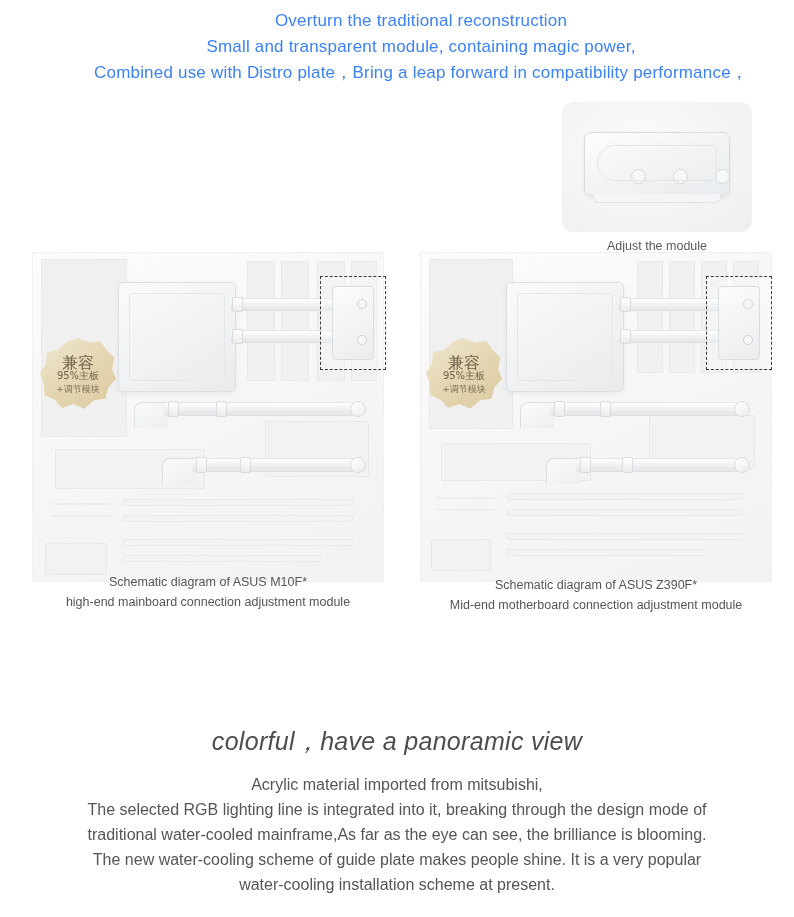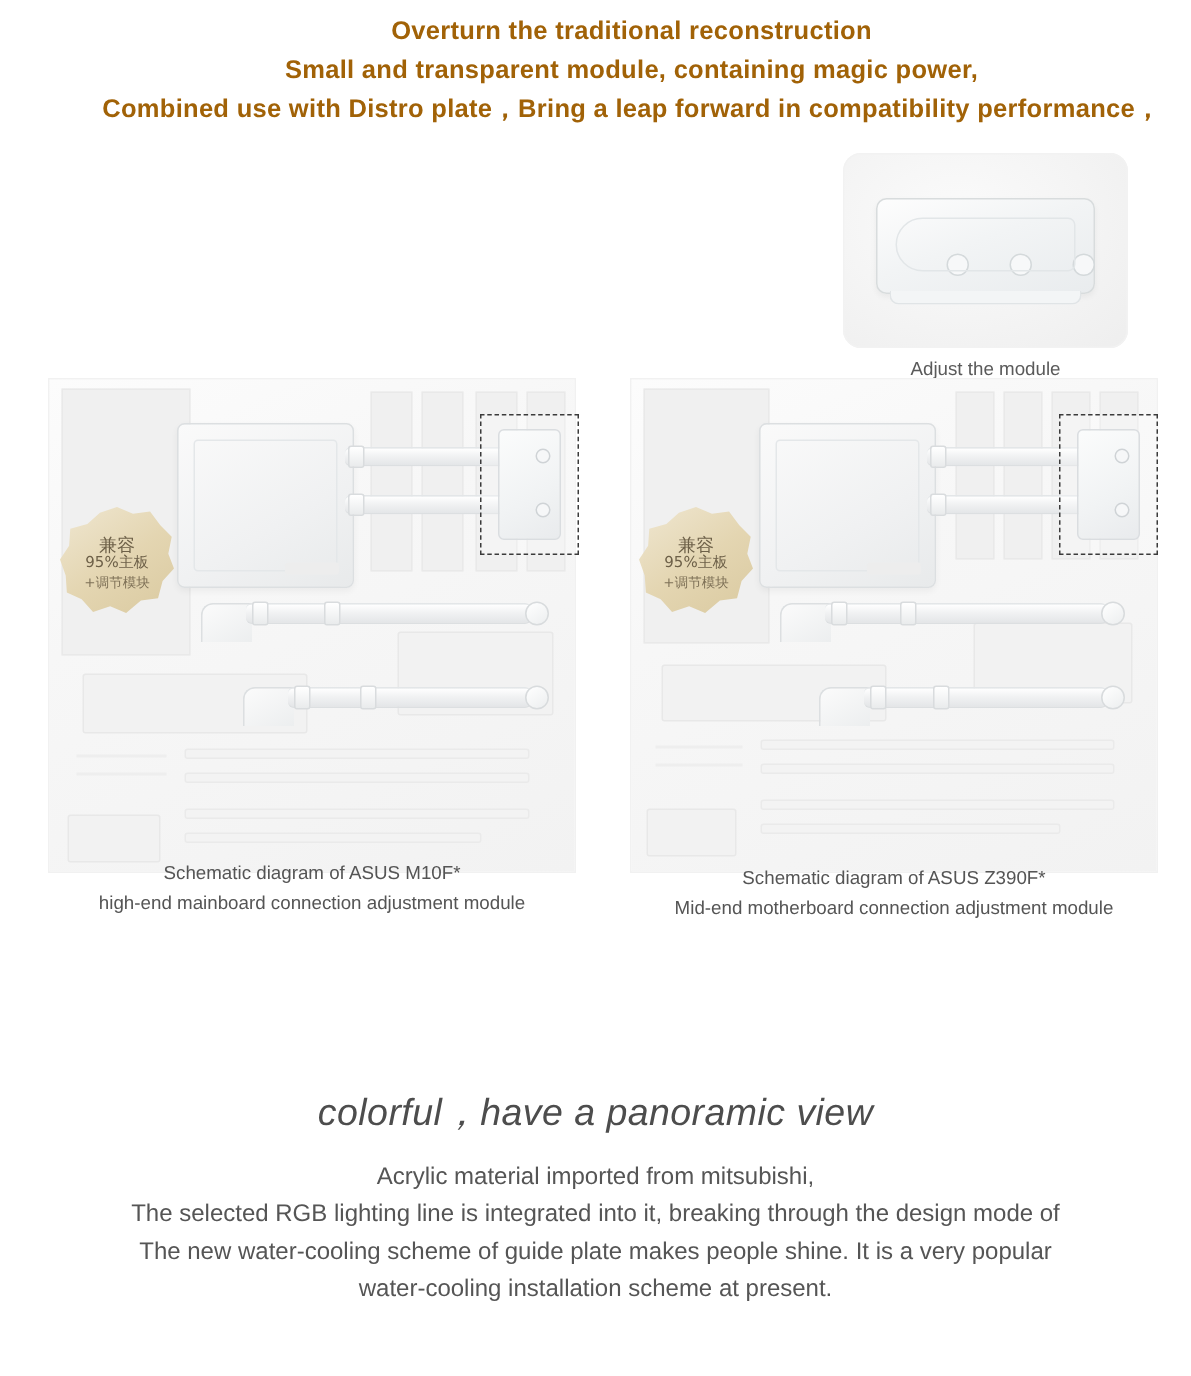--- a/index.html
+++ b/index.html
@@ -15,23 +15,23 @@
   }
 
   
   .headline {
     padding-top: 8px;
     text-align: center;
   }
   .headline .line {
     font-size: 17px;
     line-height: 26px;
-    color: #a16207;
+    color: #3b82f6;
     letter-spacing: 0.2px;
-    font-weight: 700;
+    font-weight: 400;
     margin-left: 48px;
   }
 
   
   .diagrams {
     position: relative;
     height: 545px;
     margin-top: 6px;
   }
 
@@ -240,21 +240,21 @@
     display: flex;
     flex-direction: column;
     align-items: center;
     justify-content: center;
     gap: 1px;
     color: #6d6048;
     font-size: 10px;
     line-height: 12px;
     font-family: "DejaVu Sans", sans-serif;
   }
-  .badge .txt .b1 { font-size: 12px; }
+  .badge .txt .b1 { font-size: 16px; }
   .badge .txt .b3 { font-size: 9px; opacity: .85; }
 
   
   .caption {
     position: absolute;
     width: 352px;
     text-align: center;
     font-size: 12.5px;
     line-height: 20px;
     color: #555555;
@@ -437,15 +437,16 @@
   <div class="caption right">
     <div>Schematic diagram of ASUS Z390F*</div>
     <div>Mid-end motherboard connection adjustment module</div>
   </div>
 </div>
 
 <div class="bottom">
   <div class="title">colorful，have a panoramic view</div>
   <div class="line">Acrylic material imported from mitsubishi,</div>
   <div class="line">The selected RGB lighting line is integrated into it, breaking through the design mode of</div>
+  <div class="line">traditional water-cooled mainframe,As far as the eye can see, the brilliance is blooming.</div>
   <div class="line">The new water-cooling scheme of guide plate makes people shine. It is a very popular</div>
   <div class="line">water-cooling installation scheme at present.</div>
 </div>
 
 </body></html>

